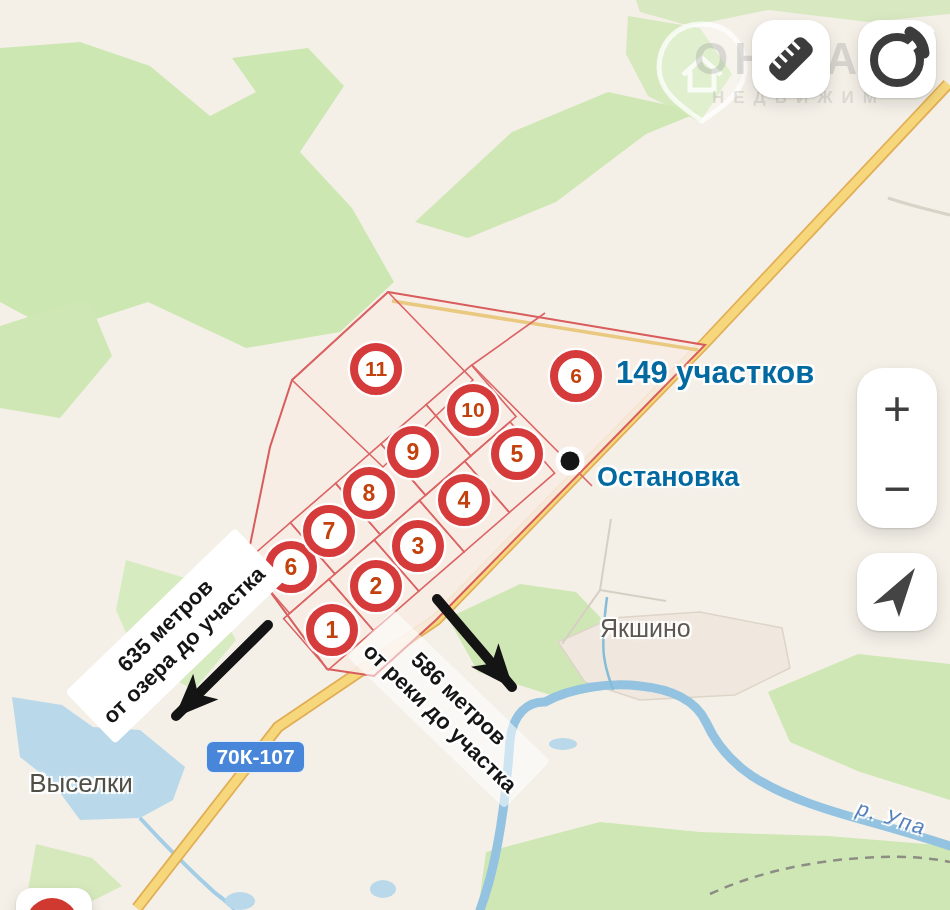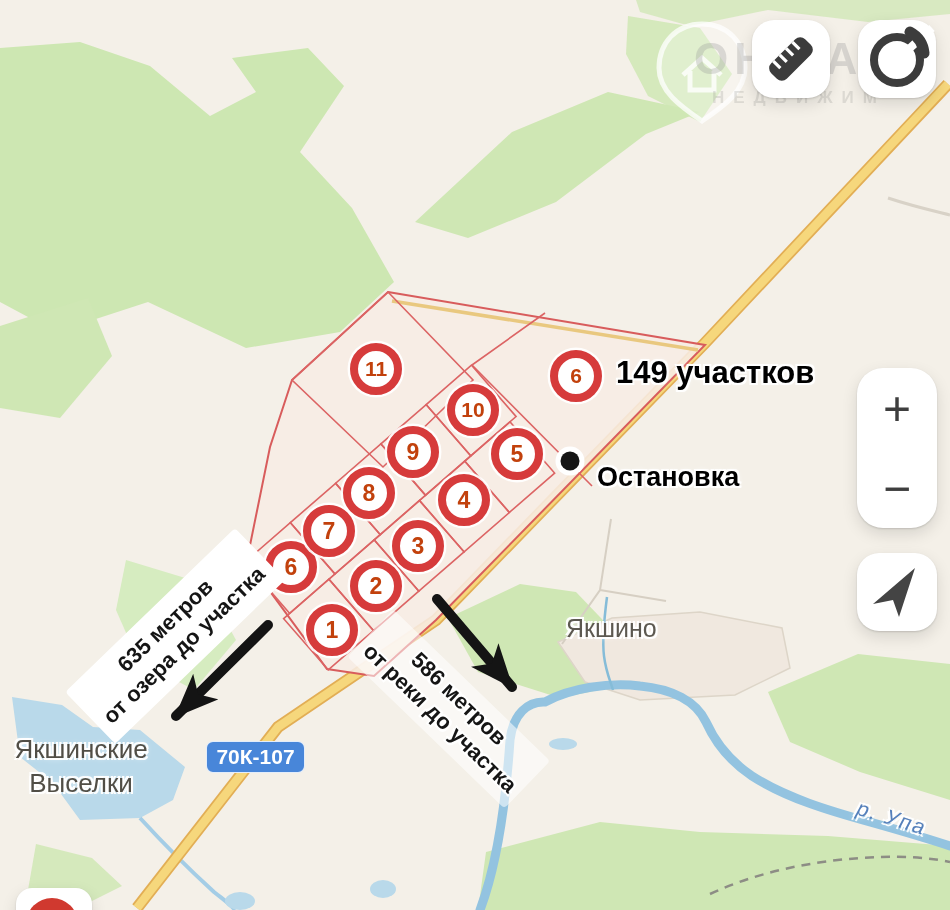--- a/index.html
+++ b/index.html
@@ -2,21 +2,21 @@
 <html><head>
 <meta charset="utf-8">
 <style>
   html,body{margin:0;padding:0;background:#e9e6df;}
   #map{position:relative;width:950px;height:910px;overflow:hidden;background:#f4f0e8;
        font-family:"Liberation Sans", sans-serif;}
   #basemap{position:absolute;left:0;top:0;}
   .halo{text-shadow:-2px -2px 0 rgba(255,255,255,.95), 2px -2px 0 rgba(255,255,255,.95),
         -2px 2px 0 rgba(255,255,255,.95), 2px 2px 0 rgba(255,255,255,.95),
         0 0 6px rgba(255,255,255,.9);}
-  .maplabel{position:absolute;color:#000000;white-space:nowrap;}
+  .maplabel{position:absolute;color:#0369a1;white-space:nowrap;}
   .placelabel{color:#5c5850;}
   .pm{position:absolute;width:52px;height:52px;border-radius:50%;background:#fff;
       border:8px solid #d63b3b;box-sizing:border-box;display:flex;align-items:center;
       justify-content:center;font-weight:700;font-size:23px;color:#c2410c;
       box-shadow:0 0 0 2.5px rgba(255,255,255,.9);cursor:pointer;}
   .mbtn{position:absolute;background:#fff;border-radius:22px;
         box-shadow:0 1px 2px rgba(0,0,0,.14),0 6px 16px rgba(0,0,0,.12);cursor:pointer;}
   .dist{position:absolute;display:flex;flex-direction:column;align-items:center;
         font-weight:700;font-size:22px;line-height:1.22;color:#151515;text-align:center;}
   #zoompill{left:857px;top:368px;width:80px;height:160px;border-radius:26px;
@@ -126,24 +126,24 @@
   <div class="pm" style="left:343px;top:467px;">8</div>
   <div class="pm" style="left:387px;top:426px;">9</div>
   <div class="pm" style="left:437px;top:384px;font-size:21px;margin-left:10px;">10</div>
   <div class="pm" style="left:350px;top:343px;font-size:21px;">11</div>
   <div class="pm" style="left:550px;top:350px;font-size:21px;">6</div>
 
   <div class="maplabel halo" style="left:616px;top:355px;font-size:31px;font-weight:700;">149 участков</div>
 
   <div class="maplabel halo" style="left:597px;top:462px;font-size:27px;font-weight:700;">Остановка</div>
 
-  <div class="maplabel placelabel halo" style="left:566px;top:614px;font-size:25px;font-weight:400;">Якшино</div>
+  <div class="maplabel placelabel halo" style="left:600px;top:614px;font-size:25px;font-weight:400;">Якшино</div>
 
   <div class="maplabel placelabel halo" style="left:0px;top:733px;width:162px;text-align:center;font-size:26px;line-height:1.3;color:#514e46;">
-    <span>Якшинские</span><br>
+    <br>
     <span>Выселки</span>
   </div>
 
   <div class="maplabel halo" style="left:856px;top:806px;font-size:21px;font-style:italic;color:#5580bb;
               letter-spacing:2px;transform:rotate(17deg);">р. Упа</div>
 
   <div id="roadbadge">70К-107</div>
 
   <div class="dist" style="left:57px;top:600px;width:232px;background:#ffffff;border-radius:4px;
               padding:9px 2px;transform:rotate(-44deg);">

